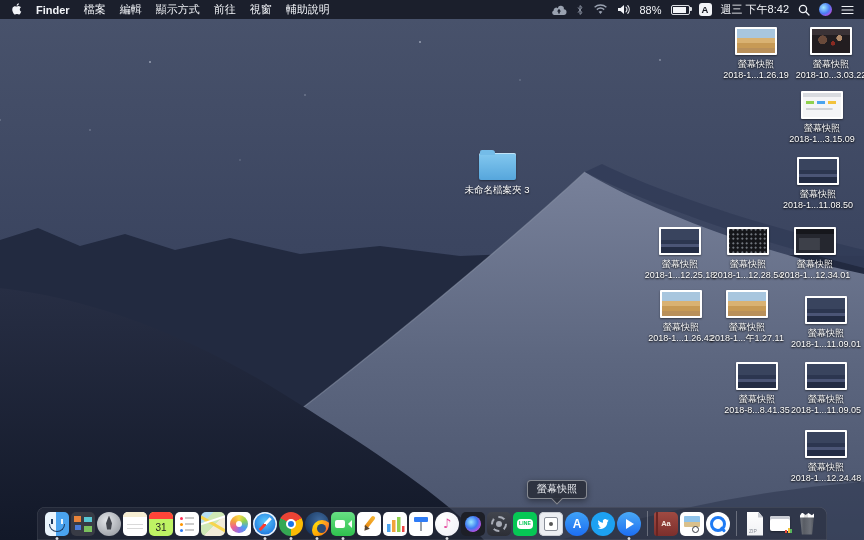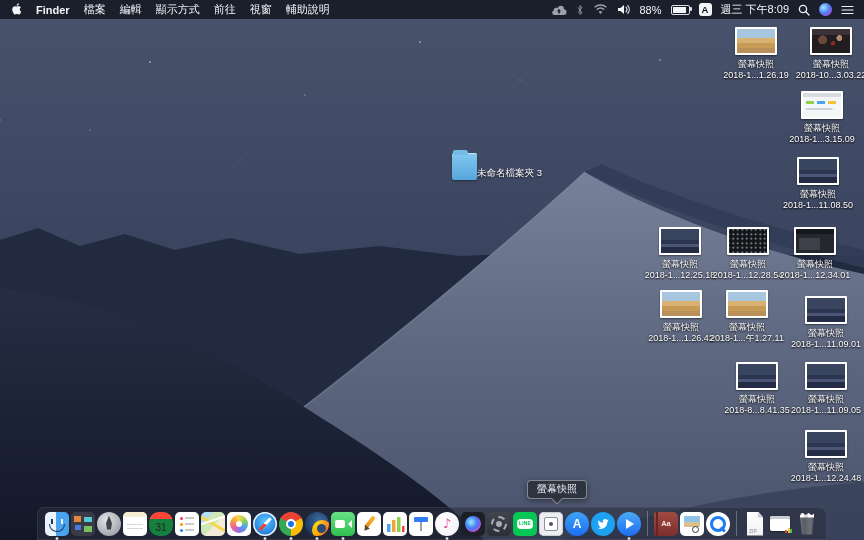--- a/index.html
+++ b/index.html
@@ -26,21 +26,21 @@
   .thumb{width:38px;height:24px;border:2px solid #fff;border-radius:1px;box-shadow:0 1px 2px rgba(0,0,0,.45);background:#888;}
   .dlabel{margin-top:4px;font-size:9px;line-height:11px;color:#fff;text-align:center;
     text-shadow:0 1px 2px rgba(0,0,0,.85),0 0 2px rgba(0,0,0,.6);white-space:nowrap;}
   .t-dune-day{background:linear-gradient(180deg,#a8c6de 0 38%,#d9b272 38% 58%,#c79a55 58% 80%,#b9905a 80%);}
   .t-dune-night{background:linear-gradient(180deg,#39445e 0 45%,#2c3650 45% 62%,#4b5576 62% 76%,#232c44 76%);}
   .t-photo-dark{background:radial-gradient(circle at 28% 45%,#6a4a3a 0 14%,transparent 15%),radial-gradient(circle at 72% 38%,#b08a6a 0 9%,transparent 10%),radial-gradient(circle at 55% 60%,#8a2a22 0 8%,transparent 9%),linear-gradient(180deg,#3a3236 0 25%,#221d20 25%);}
   .t-webpage{background-color:#f4f5f7;background-image:linear-gradient(#d8dbe0,#d8dbe0),linear-gradient(#8fd14f,#8fd14f),linear-gradient(#4aa3ef,#4aa3ef),linear-gradient(#f2c23c,#f2c23c),linear-gradient(#d0d3d8,#d0d3d8);background-size:100% 4px,8px 3px,8px 3px,8px 3px,70% 2px;background-position:0 0,3px 8px,14px 8px,25px 8px,3px 15px;background-repeat:no-repeat;}
   .t-dark-grid{background-color:#141519;background-image:radial-gradient(circle,#8a9098 .8px,transparent 1.1px);background-size:4.5px 4.5px;background-position:2px 3px;}
   .t-dark-ui{background-color:#25272f;background-image:linear-gradient(#3d4049,#3d4049),linear-gradient(#16171c,#16171c);background-size:55% 50%,100% 5px;background-position:3px 9px,0 0;background-repeat:no-repeat;}
   
-  .folder{position:absolute;width:90px;display:flex;flex-direction:row;align-items:flex-end;z-index:1;}
+  .folder{position:absolute;width:90px;display:flex;flex-direction:column;align-items:center;z-index:1;}
   .folder-icon{position:relative;width:37px;height:27px;border-radius:2px;
     background:linear-gradient(180deg,#83c8ef,#56a6dc);box-shadow:inset 0 1px 0 rgba(255,255,255,.5),0 1px 2px rgba(0,0,0,.4);margin-top:4px;}
   .folder-icon::before{content:"";position:absolute;top:-3.5px;left:1px;width:15px;height:5px;border-radius:2px 3px 0 0;background:#74bce8;}
   .flabel{margin-top:4px;font-size:9.5px;color:#fff;text-shadow:0 1px 2px rgba(0,0,0,.85);white-space:nowrap;}
   
   .tooltip{position:absolute;left:527px;top:480px;z-index:6;background:rgba(44,48,60,.93);
     border:1px solid rgba(255,255,255,.42);border-radius:4px;color:#eef0f4;font-size:10px;
     padding:1px 9px 2px;box-shadow:0 2px 6px rgba(0,0,0,.4);}
   .tooltip::after{content:"";position:absolute;left:50%;bottom:-4.5px;width:7px;height:7px;
     background:rgba(44,48,60,.93);border-right:1px solid rgba(255,255,255,.42);border-bottom:1px solid rgba(255,255,255,.42);
@@ -56,21 +56,21 @@
   .i-finder{background:linear-gradient(90deg,#eaf4fc 0 46%,#4aa3ef 46%);}
   .i-finder::before{content:"";position:absolute;top:7px;left:6px;width:2px;height:5px;background:#1d3a5f;box-shadow:10px 0 0 #eaf4fc;}
   .i-finder::after{content:"";position:absolute;left:4px;right:4px;bottom:4px;height:8px;border:1.3px solid #1d3a5f;border-top:none;border-radius:0 0 9px 9px;box-sizing:border-box;}
   .i-mission{background:#383b45;}
   .i-mission::before{content:"";position:absolute;inset:0;background-image:linear-gradient(#e8833a,#e8833a),linear-gradient(#58c7d4,#58c7d4),linear-gradient(#4a7bd8,#4a7bd8),linear-gradient(#7bc15e,#7bc15e);background-size:7px 6px,8px 5px,6px 5px,8px 6px;background-position:3px 4px,13px 5px,4px 13px,13px 14px;background-repeat:no-repeat;}
   .i-launchpad{background:radial-gradient(circle at 40% 35%,#e2e4e8,#8c9097);border-radius:50%;}
   .i-launchpad::before{content:"";position:absolute;left:9px;top:4px;width:6px;height:14px;background:#41444c;clip-path:polygon(50% 0,100% 55%,82% 100%,18% 100%,0 55%);}
   .i-notes{background:#fff;}
   .i-notes::before{content:"";position:absolute;top:0;left:0;right:0;height:5px;background:#f6edd2;border-radius:5px 5px 0 0;}
   .i-notes::after{content:"";position:absolute;left:4px;right:4px;top:9px;height:11px;background:repeating-linear-gradient(rgba(0,0,0,0) 0 3px,#d9d9d9 3px 4px);}
-  .i-calendar{background:#15803d;overflow:hidden;border-radius:10px;}
+  .i-calendar{background:#bef264;overflow:hidden;}
   .i-calendar::before{content:"";position:absolute;top:0;left:0;right:0;height:7px;background:#ff4439;}
   .cal-day{position:absolute;left:0;right:0;top:8px;bottom:0;display:flex;align-items:center;justify-content:center;font-size:10px;color:#222;}
   .i-reminders{background:#fff;}
   .i-reminders::before{content:"";position:absolute;left:5px;top:5px;width:3px;height:3px;border-radius:50%;background:#fc3158;box-shadow:0 6px 0 #ff9500,0 12px 0 #2f7cf6;}
   .i-reminders::after{content:"";position:absolute;left:10px;top:5.5px;width:9px;height:2px;background:#ccc;box-shadow:0 6px 0 #ccc,0 12px 0 #ccc;}
   .i-maps{background:linear-gradient(135deg,#b5dff4 0 26%,#cfe8b5 26% 55%,#f2ecd9 55%);overflow:hidden;}
   .i-maps::before{content:"";position:absolute;left:-4px;top:11px;width:34px;height:3px;background:#f7d54d;transform:rotate(30deg);}
   .i-maps::after{content:"";position:absolute;left:-4px;top:7px;width:34px;height:2px;background:#fff;transform:rotate(-18deg);}
   .i-photos{background:#fff;}
   .i-photos::before{content:"";position:absolute;inset:3px;border-radius:50%;background:conic-gradient(#f8d948,#8fd14f,#4aa3ef,#8f6fe8,#ef6292,#f2a33c,#f8d948);}
@@ -203,21 +203,21 @@
           <svg width="14" height="11" viewBox="0 0 14 11">
             <path d="M1 4 H3.5 L7 1 V10 L3.5 7 H1 Z" fill="#f2f4f8"></path>
             <path d="M9 3.2 a3.2 3.2 0 0 1 0 4.6 M10.8 1.7 a5.8 5.8 0 0 1 0 7.6" stroke="#f2f4f8" fill="none" stroke-width="1.1" stroke-linecap="round"></path>
           </svg>
         </span>
       <span>88%</span>
       <span class="batt">
           <i style="width:79%"></i>
         </span>
       <span class="ibadge">A</span>
-      <span class="clock">週三 下午8:09</span>
+      <span class="clock">週三 下午8:42</span>
       <span>
           <svg width="12" height="12" viewBox="0 0 12 12">
             <circle cx="5" cy="5" r="3.6" stroke="#f2f4f8" fill="none" stroke-width="1.3"></circle>
             <path d="M7.8 7.8 L11 11" stroke="#f2f4f8" stroke-width="1.3" stroke-linecap="round"></path>
           </svg>
         </span>
       <span class="msiri"></span>
       <span>
           <svg width="13" height="10" viewBox="0 0 13 10">
             <g stroke="#f2f4f8" stroke-width="1.2" stroke-linecap="round">

